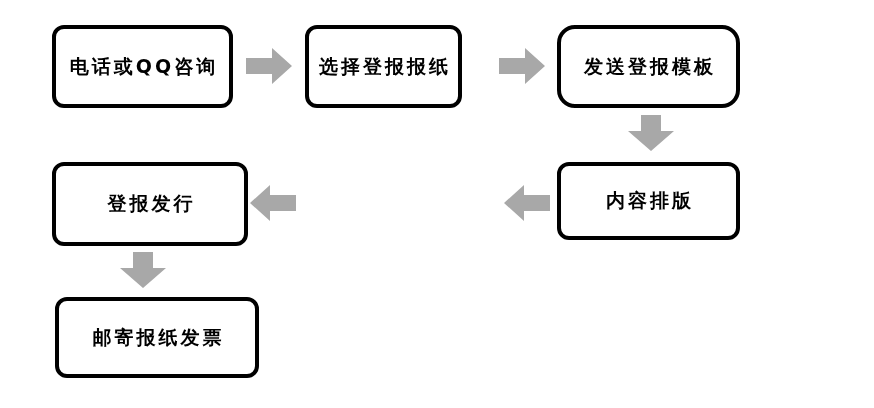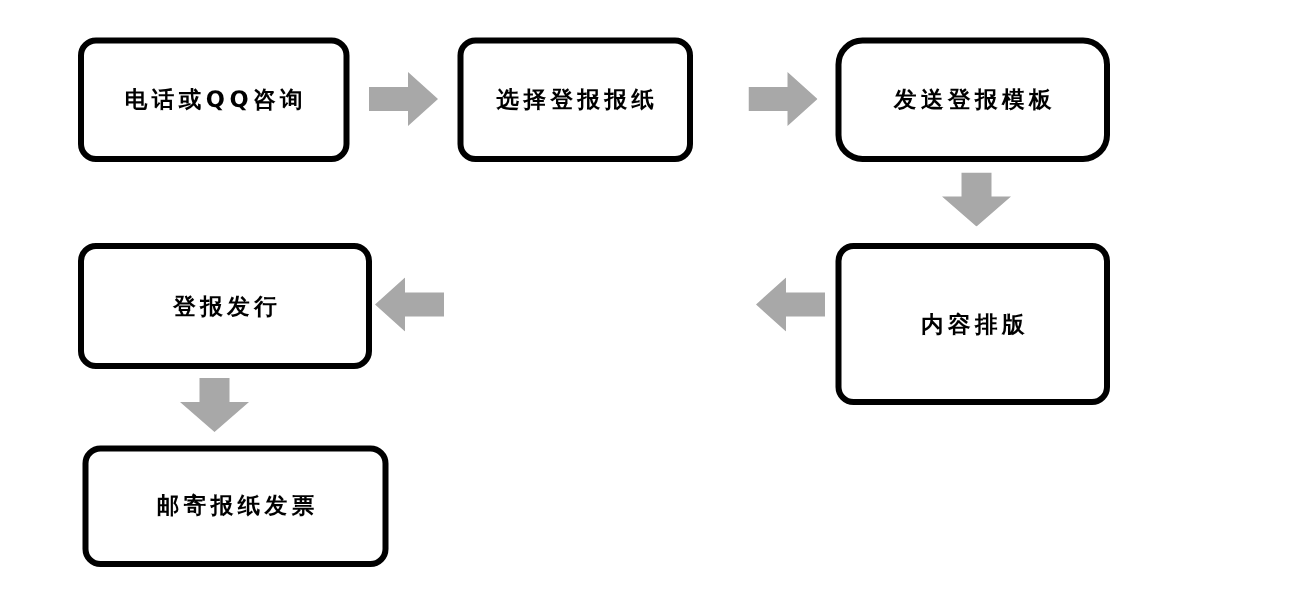--- a/index.html
+++ b/index.html
@@ -23,39 +23,39 @@
     position: absolute;
     box-sizing: border-box;
     border: 4px solid var(--box-border, #000000);
     border-radius: 12px;
     background: var(--box-fill, #ffffff);
     display: flex;
     align-items: center;
     justify-content: center;
   }
   .lbl {
-    font-size: 15px;
+    font-size: 19px;
     font-weight: bold;
     color: var(--text, #000000);
     letter-spacing: 3px;
     white-space: nowrap;
     text-indent: 3px; 
   }
   .arrow {
     position: absolute;
     display: block;
   }
   .arrow polygon {
     fill: var(--arrow, #a8a8a8);
   }
   
   #b1 { left: 52px;  top: 25px;  width: 181px; height: 83px; }
   #b2 { left: 305px; top: 25px;  width: 157px; height: 83px; }
   #b3 { left: 557px; top: 25px;  width: 183px; height: 83px; border-radius: 18px; }
-  #b4 { left: 557px; top: 162px; width: 183px; height: 108px; justify-content: center; }
+  #b4 { left: 557px; top: 162px; width: 183px; height: 78px; justify-content: center; }
   #b5 { left: 305px; top: 162px; width: 183px; height: 84px; }
   #b6 { left: 52px;  top: 162px; width: 196px; height: 84px; }
   #b7 { left: 55px;  top: 297px; width: 204px; height: 81px; }
   
   #a1 { left: 246px; top: 48px;  }
   #a2 { left: 499px; top: 48px;  }
   #a3 { left: 504px; top: 185px; }
   #a4 { left: 250px; top: 185px; }
   #a5 { left: 628px; top: 115px; }
   #a6 { left: 120px; top: 252px; }

